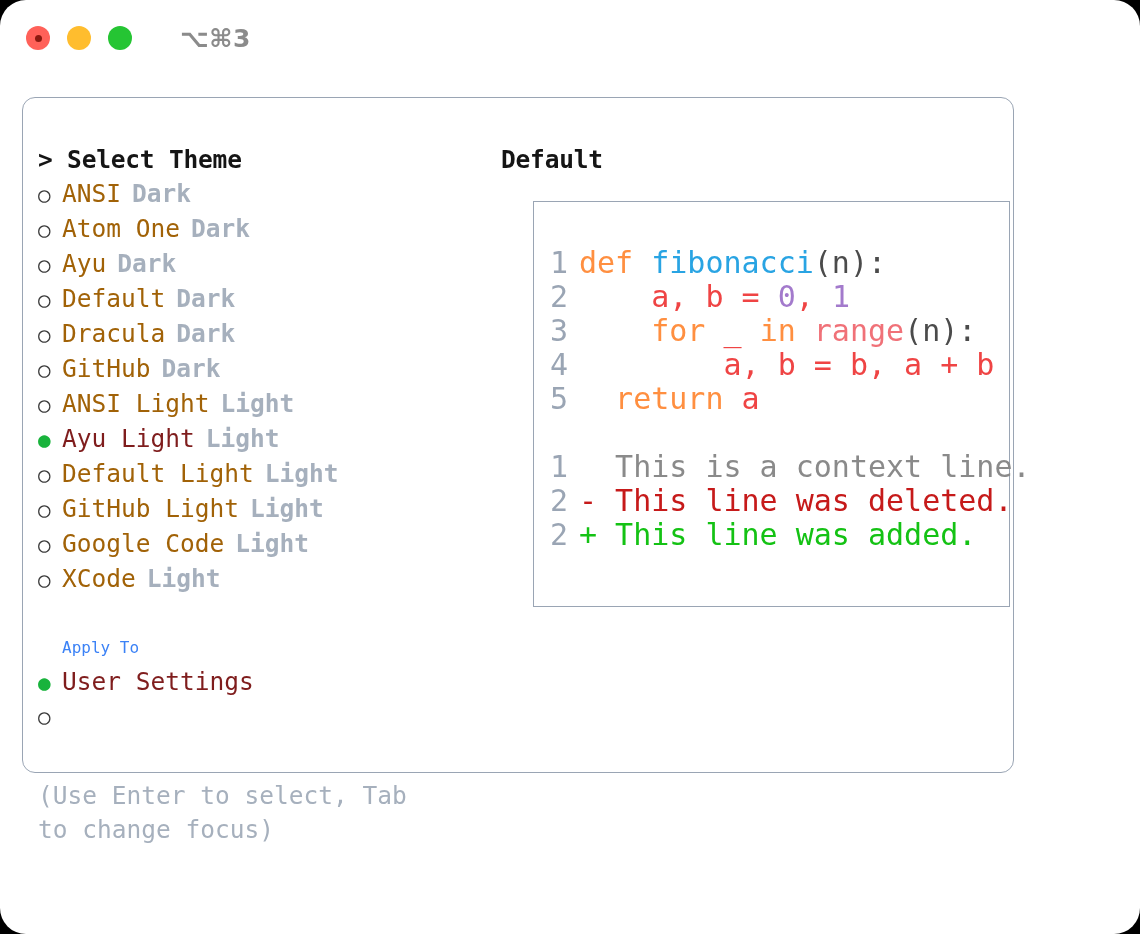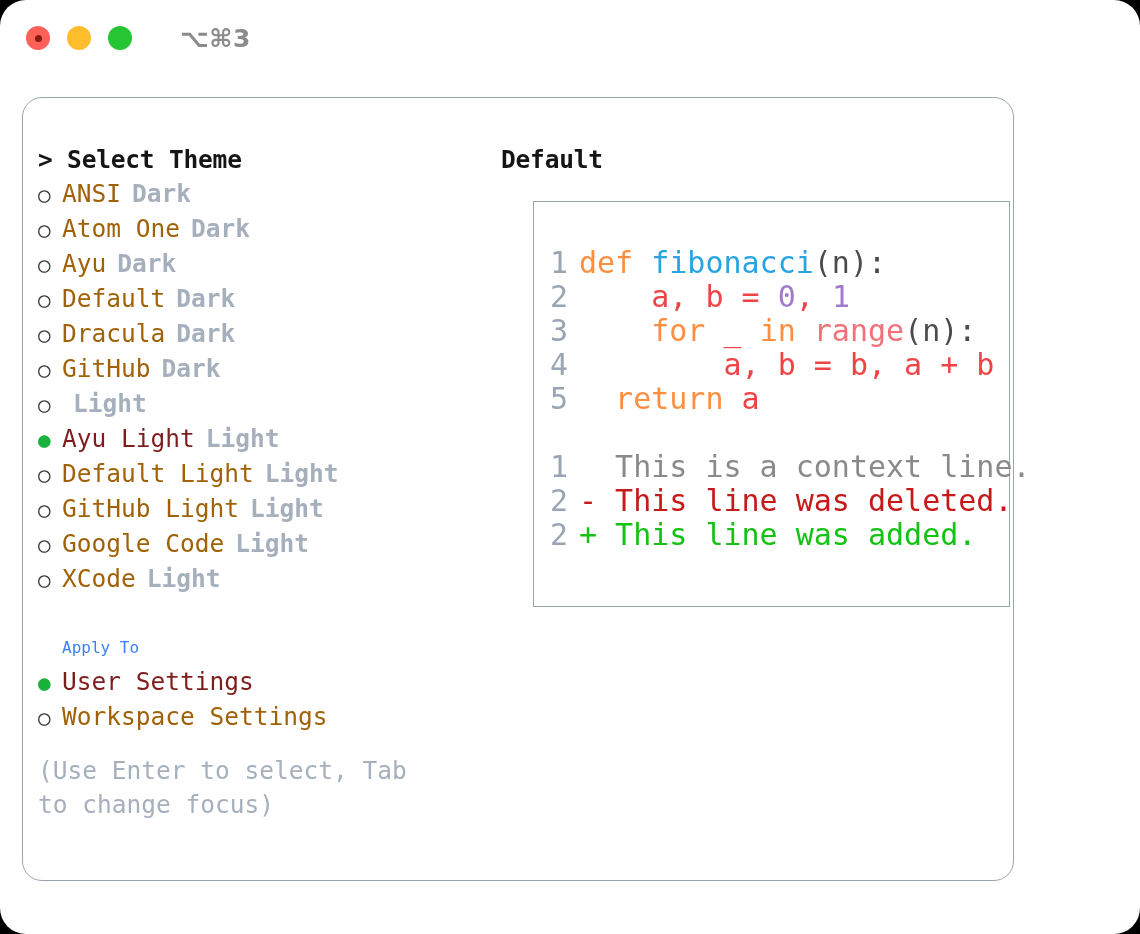--- a/index.html
+++ b/index.html
@@ -69,23 +69,23 @@
     letter-spacing: 0.5px;
     font-family: "DejaVu Sans", "Liberation Sans", sans-serif;
   }
 
   
   .panel {
     position: absolute;
     left: 22px;
     top: 97px;
     width: 992px;
-    height: 784px;
+    height: 676px;
     border: 1.6px solid #9aa5b4;
-    border-radius: 20px;
+    border-radius: 13px;
     box-sizing: border-box;
     background: #ffffff;
   }
 
   .cols {
     position: absolute;
     left: 0; top: 0;
     width: 100%;
     height: 100%;
   }
@@ -145,21 +145,21 @@
 
   .apply-head {
     font-size: 16px;
     color: #3b82f6;
     line-height: 34px;
     padding-left: 24px;
     white-space: pre;
   }
 
   .hint {
-    margin-top: 19px;
+    margin-top: 45px;
     font-size: 24.5px;
     line-height: 34px;
     color: #a6b0bd;
     width: 410px;
     white-space: pre-wrap;
   }
 
   
   .preview-box {
     position: absolute;
@@ -220,35 +220,35 @@
 
         <div class="section-head">&gt; Select Theme</div>
 
         <div class="theme-list" id="theme-list">
             <div class="row"><span class="bullet off">○</span><span class="name">ANSI</span><span class="badge">Dark</span></div>
             <div class="row"><span class="bullet off">○</span><span class="name">Atom One</span><span class="badge">Dark</span></div>
             <div class="row"><span class="bullet off">○</span><span class="name">Ayu</span><span class="badge">Dark</span></div>
             <div class="row"><span class="bullet off">○</span><span class="name">Default</span><span class="badge">Dark</span></div>
             <div class="row"><span class="bullet off">○</span><span class="name">Dracula</span><span class="badge">Dark</span></div>
             <div class="row"><span class="bullet off">○</span><span class="name">GitHub</span><span class="badge">Dark</span></div>
-            <div class="row"><span class="bullet off">○</span><span class="badge">Light</span></div>
+            <div class="row"><span class="bullet off">○</span><span class="name">ANSI Light</span><span class="badge">Light</span></div>
             <div class="row selected"><span class="bullet on">●</span><span class="name">Ayu Light</span><span class="badge">Light</span></div>
             <div class="row"><span class="bullet off">○</span><span class="name">Default Light</span><span class="badge">Light</span></div>
             <div class="row"><span class="bullet off">○</span><span class="name">GitHub Light</span><span class="badge">Light</span></div>
             <div class="row"><span class="bullet off">○</span><span class="name">Google Code</span><span class="badge">Light</span></div>
             <div class="row"><span class="bullet off">○</span><span class="name">XCode</span><span class="badge">Light</span></div>
           </div>
 
         <div class="spacer-block"></div>
 
         <div class="apply-head">Apply To</div>
 
         <div id="apply-list">
             <div class="row selected"><span class="bullet on">●</span><span class="name">User Settings</span></div>
-            <div class="row"><span class="bullet off">○</span><span class="name">Workspace Settings</span></div>
+            <div class="row"><span class="bullet off">○</span></div>
           </div>
 
         <div class="hint">(Use Enter to select, Tab to change focus)</div>
       </div>
 
       <div class="right-col">
 
         <div class="section-head">Default</div>
 
         <div class="preview-box">

